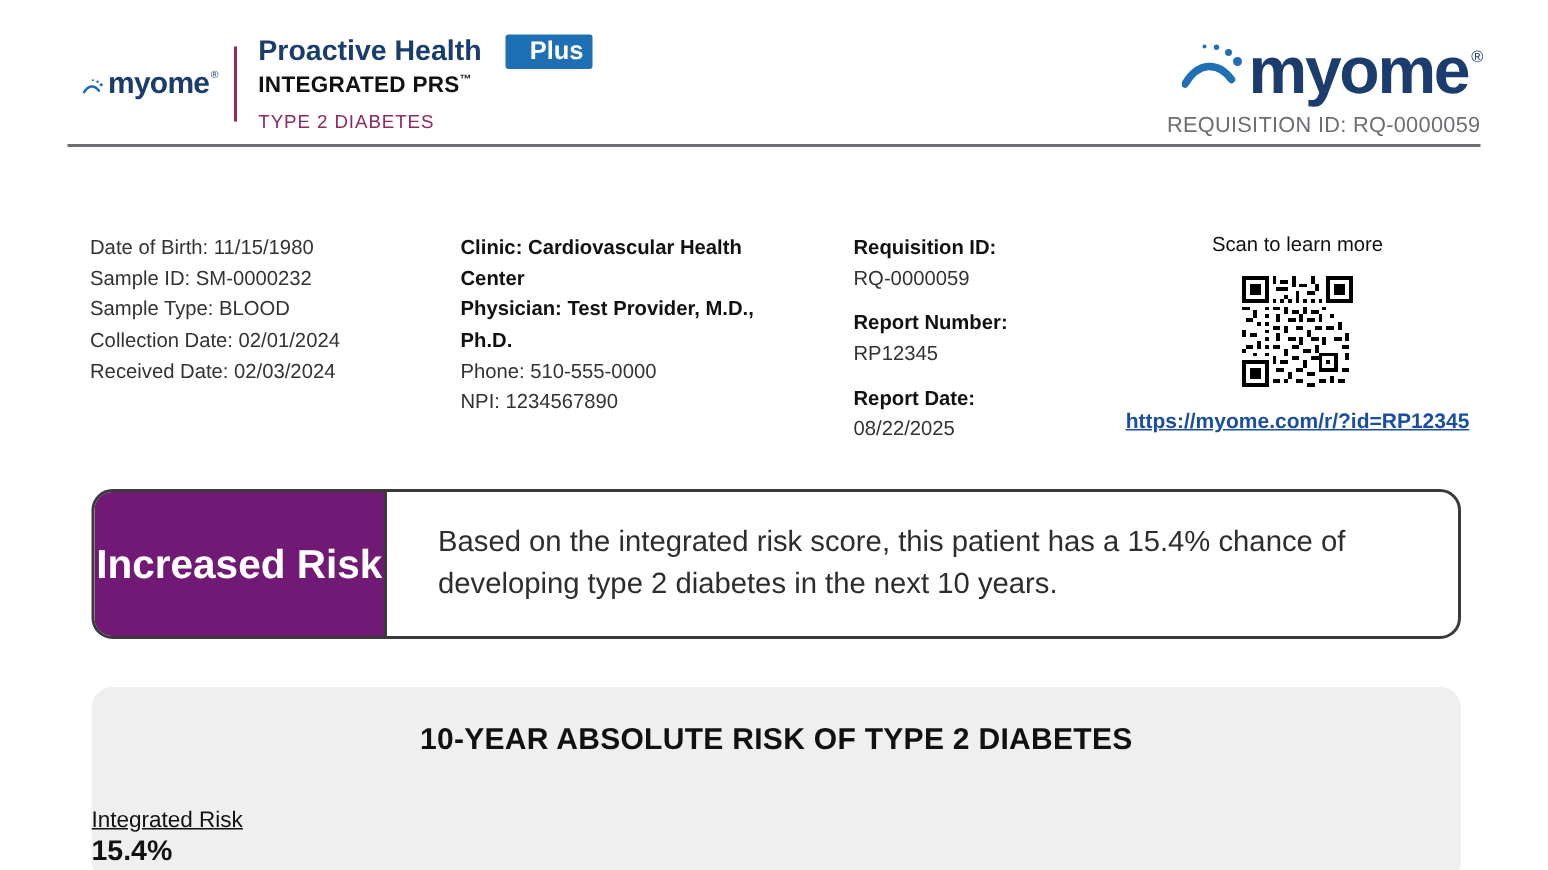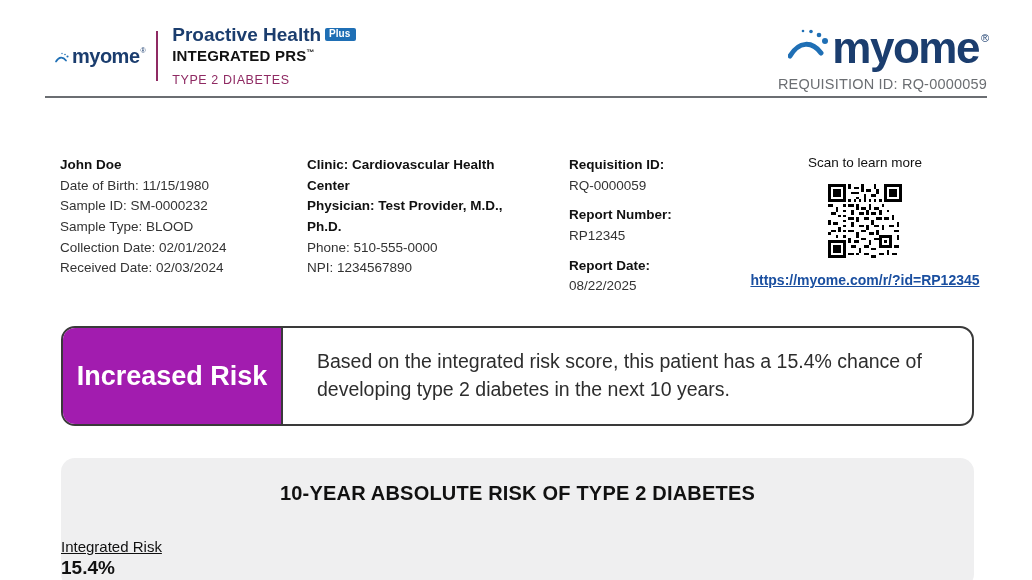--- a/index.html
+++ b/index.html
@@ -67,28 +67,28 @@
     background: #8f2a63;
     margin: 0 14px 0 12px;
   }
   .brand-text { line-height: 1.05; }
   .brand-line1 {
     font-size: 19px;
     font-weight: 700;
     color: #1b3d6e;
     display: flex;
     align-items: center;
-    gap: 4px;
+    gap: 16px;
   }
   .plus-badge {
     background: #1f6fb5;
     color: #fff;
-    font-size: 10px;
-    font-weight: 700;
-    padding: 0px 6px 1px 4px;
+    font-size: 17px;
+    font-weight: 700;
+    padding: 0px 6px 1px 16px;
     border-radius: 2px;
     line-height: 1.25;
     display: inline-block;
   }
   .brand-line2 {
     font-size: 15px;
     font-weight: 700;
     color: #111;
     letter-spacing: 0.2px;
     margin-top: 3px;
@@ -187,22 +187,22 @@
     left: 61px; top: 326px;
     width: 913px; height: 100px;
     border: 2px solid #3a3a3a;
     border-radius: 14px;
     background: #fff;
     overflow: hidden;
     display: flex;
     align-items: stretch;
   }
   .risk-label {
-    width: 220px;
-    background: #a21caf;
+    width: 195px;
+    background: #701a75;
     color: #fff;
     font-size: 27px;
     font-weight: 700;
     display: flex;
     align-items: center;
     justify-content: center;
     border-right: 2px solid #3a3a3a;
   }
   .risk-text {
     flex: 1;
@@ -289,21 +289,20 @@
       </div>
       <div class="req-id-top">REQUISITION ID: RQ-0000059</div>
     </div>
 
     <div class="header-rule"></div>
   </div>
 
   <div class="info">
 
     <div class="col col-1">
-      <div class="b">John Doe</div>
       <div>Date of Birth: 11/15/1980</div>
       <div>Sample ID: SM-0000232</div>
       <div>Sample Type: BLOOD</div>
       <div>Collection Date: 02/01/2024</div>
       <div>Received Date: 02/03/2024</div>
     </div>
 
     <div class="col col-2">
       <div class="b">Clinic: Cardiovascular Health Center</div>
       <div class="b">Physician: Test Provider, M.D., Ph.D.</div>

